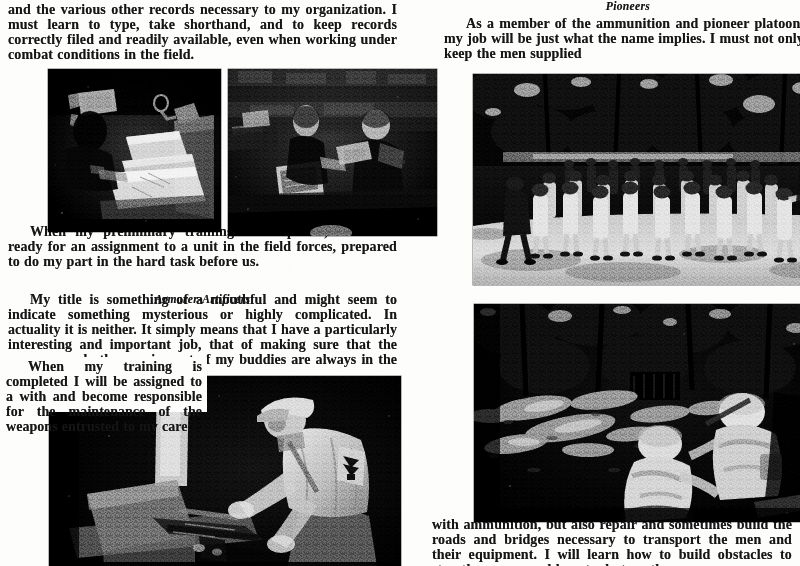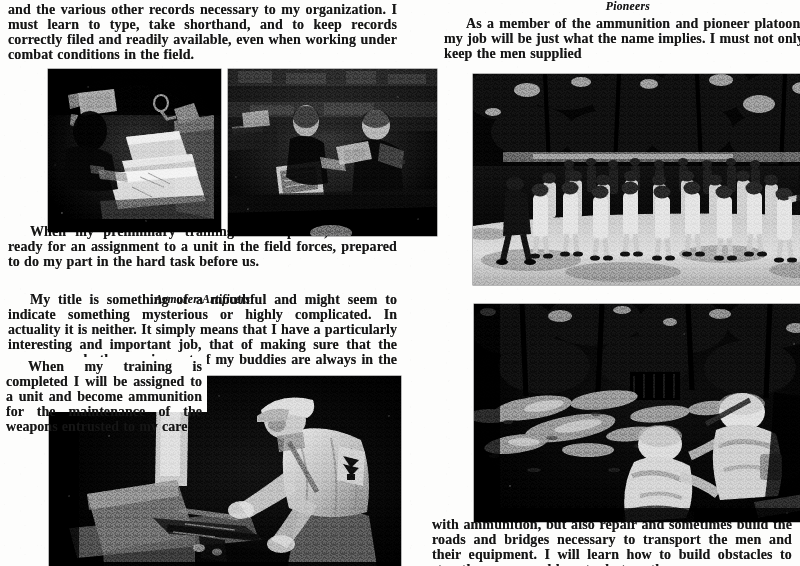--- a/index.html
+++ b/index.html
@@ -353,21 +353,21 @@
       <circle cx="340" cy="40" r=".8"></circle>
         <circle cx="20" cy="120" r=".8"></circle>
       <circle cx="300" cy="196" r=".8"></circle>
         <circle cx="170" cy="20" r=".7"></circle>
     </g>
   </svg>
   <span class="grain"></span>
 </figure>
 
 <div class="caption-overlay">
-  <p class="para indent tight">When my training is completed I will be assigned to a unit and become ammunition for the maintenance of the weapons entrusted to my care.</p>
+  <p class="para indent tight">When my training is completed I will be assigned to a with and become responsible for the maintenance of the weapons entrusted to my care.</p>
 </div>
 
 <figure class="photo" id="photo-troops-column">
   <svg viewBox="0 0 357 211" preserveAspectRatio="none" aria-hidden="true">
     <defs>
       <linearGradient id="tcSky" x1="0" y1="0" x2="0" y2="1">
         <stop offset="0%" stop-color="#2a2a26"></stop>
         <stop offset="100%" stop-color="#0d0d0b"></stop>
       </linearGradient>
       <linearGradient id="tcRoad" x1="0" y1="0" x2="0" y2="1">

